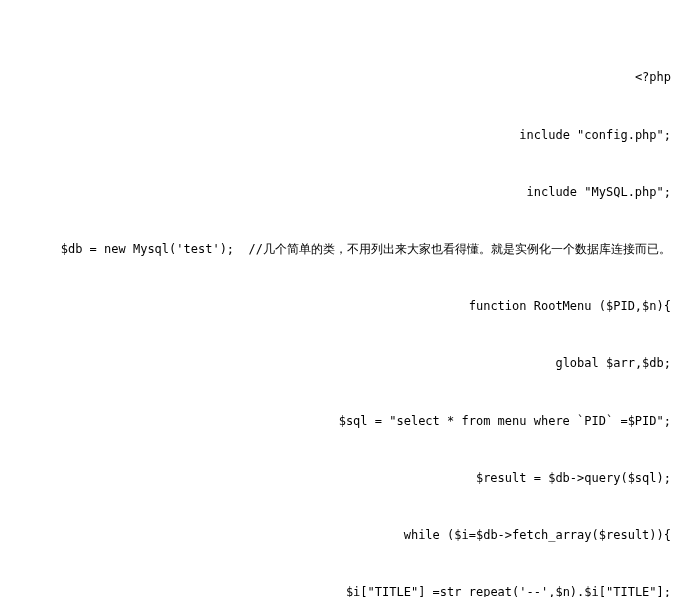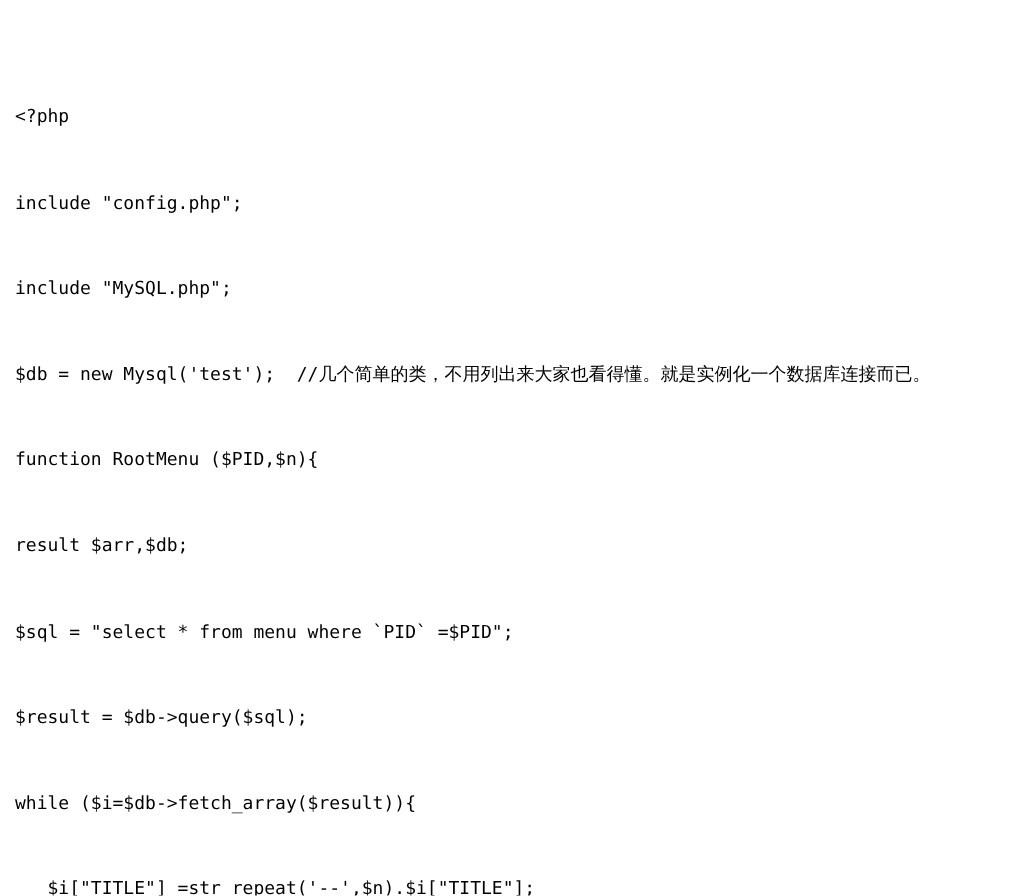--- a/index.html
+++ b/index.html
@@ -16,36 +16,37 @@
     font-size: 12px;
     line-height: 1.3;
     color: #000000;
     white-space: pre;
     overflow: hidden;
   }
   .code-line {
     display: block;
     margin-bottom: 26px;
     white-space: pre;
+    text-align: right;
   }
   .code-line:last-child {
     margin-bottom: 0;
   }
 </style>
 </head>
 <body>
 
 
 
 <span class="code-line">&lt;?php</span>
 <span class="code-line">include "config.php";</span>
 <span class="code-line">include "MySQL.php";</span>
 <span class="code-line">$db = new Mysql('test');  //几个简单的类，不用列出来大家也看得懂。就是实例化一个数据库连接而已。</span>
 <span class="code-line">function RootMenu ($PID,$n){</span>
-<span class="code-line">result $arr,$db;</span>
+<span class="code-line">global $arr,$db;</span>
 <span class="code-line">$sql = "select * from menu where `PID` =$PID";</span>
 <span class="code-line">$result = $db-&gt;query($sql);</span>
 <span class="code-line">while ($i=$db-&gt;fetch_array($result)){</span>
 <span class="code-line">   $i["TITLE"] =str_repeat('--',$n).$i["TITLE"];</span>
 
 
 
 
 
 

